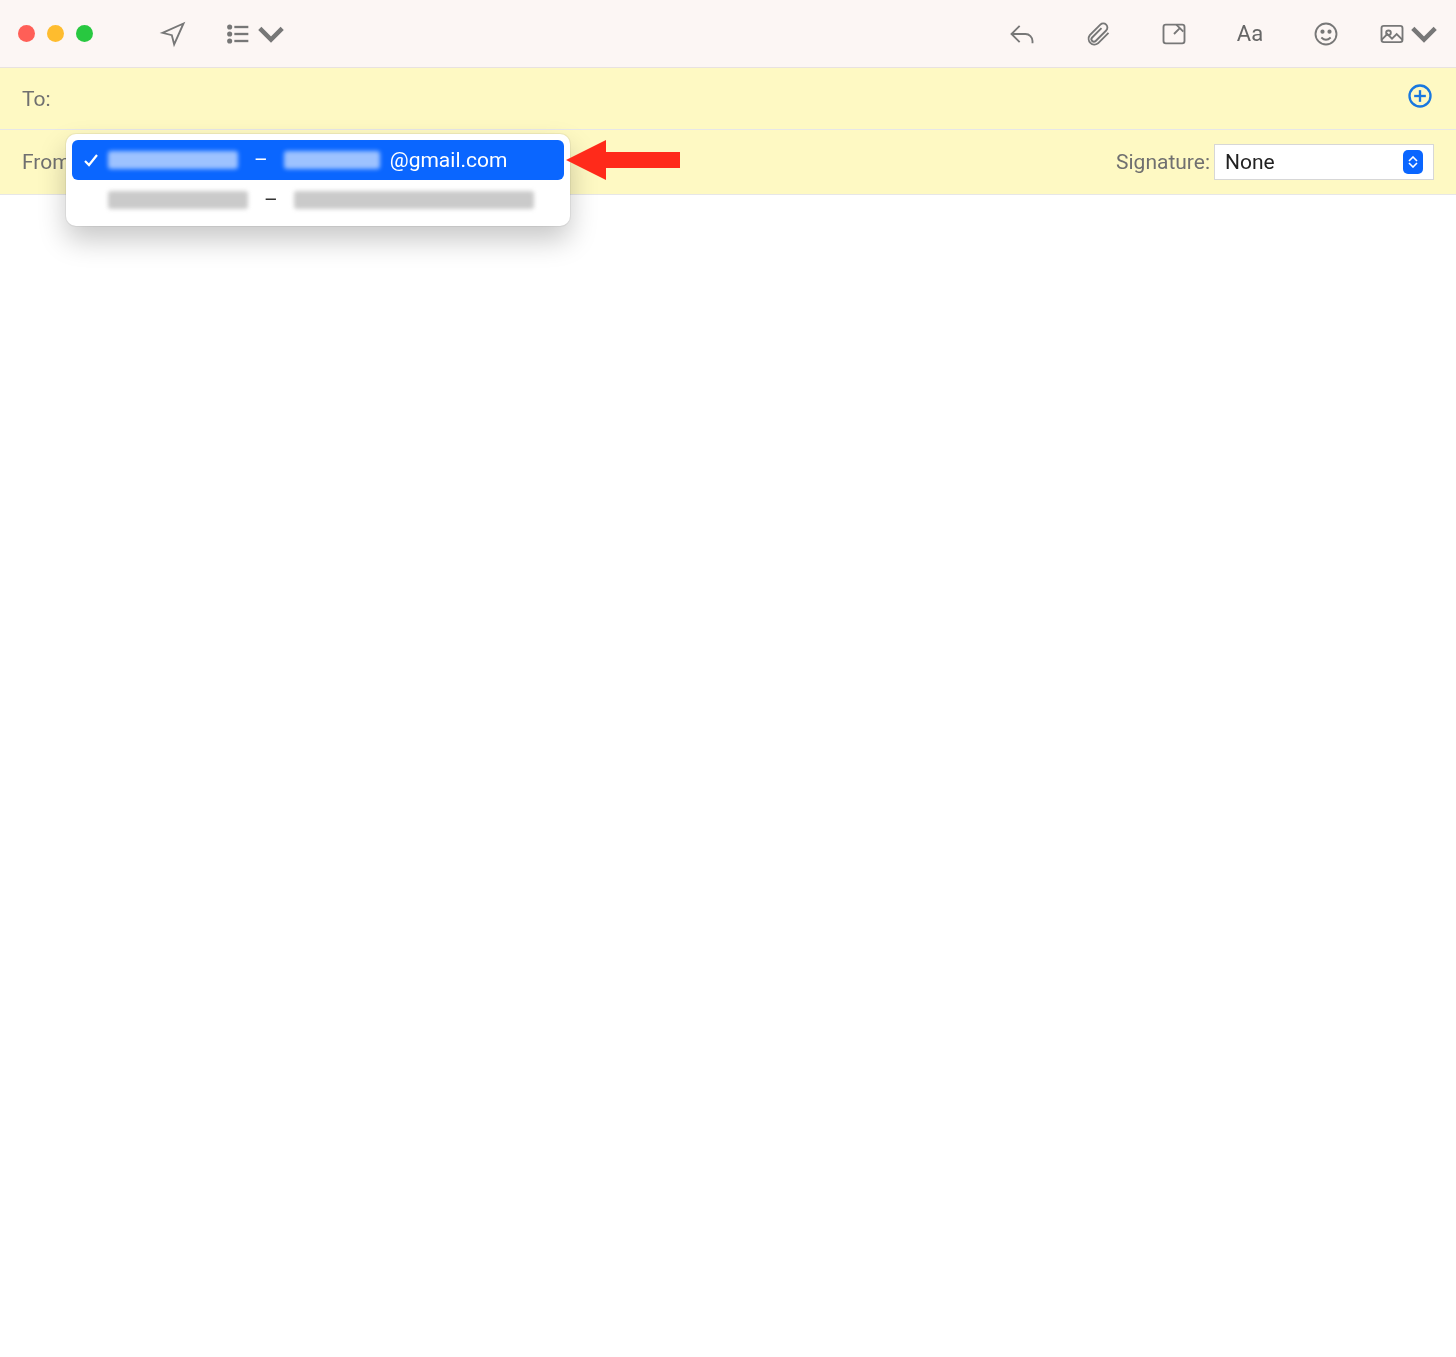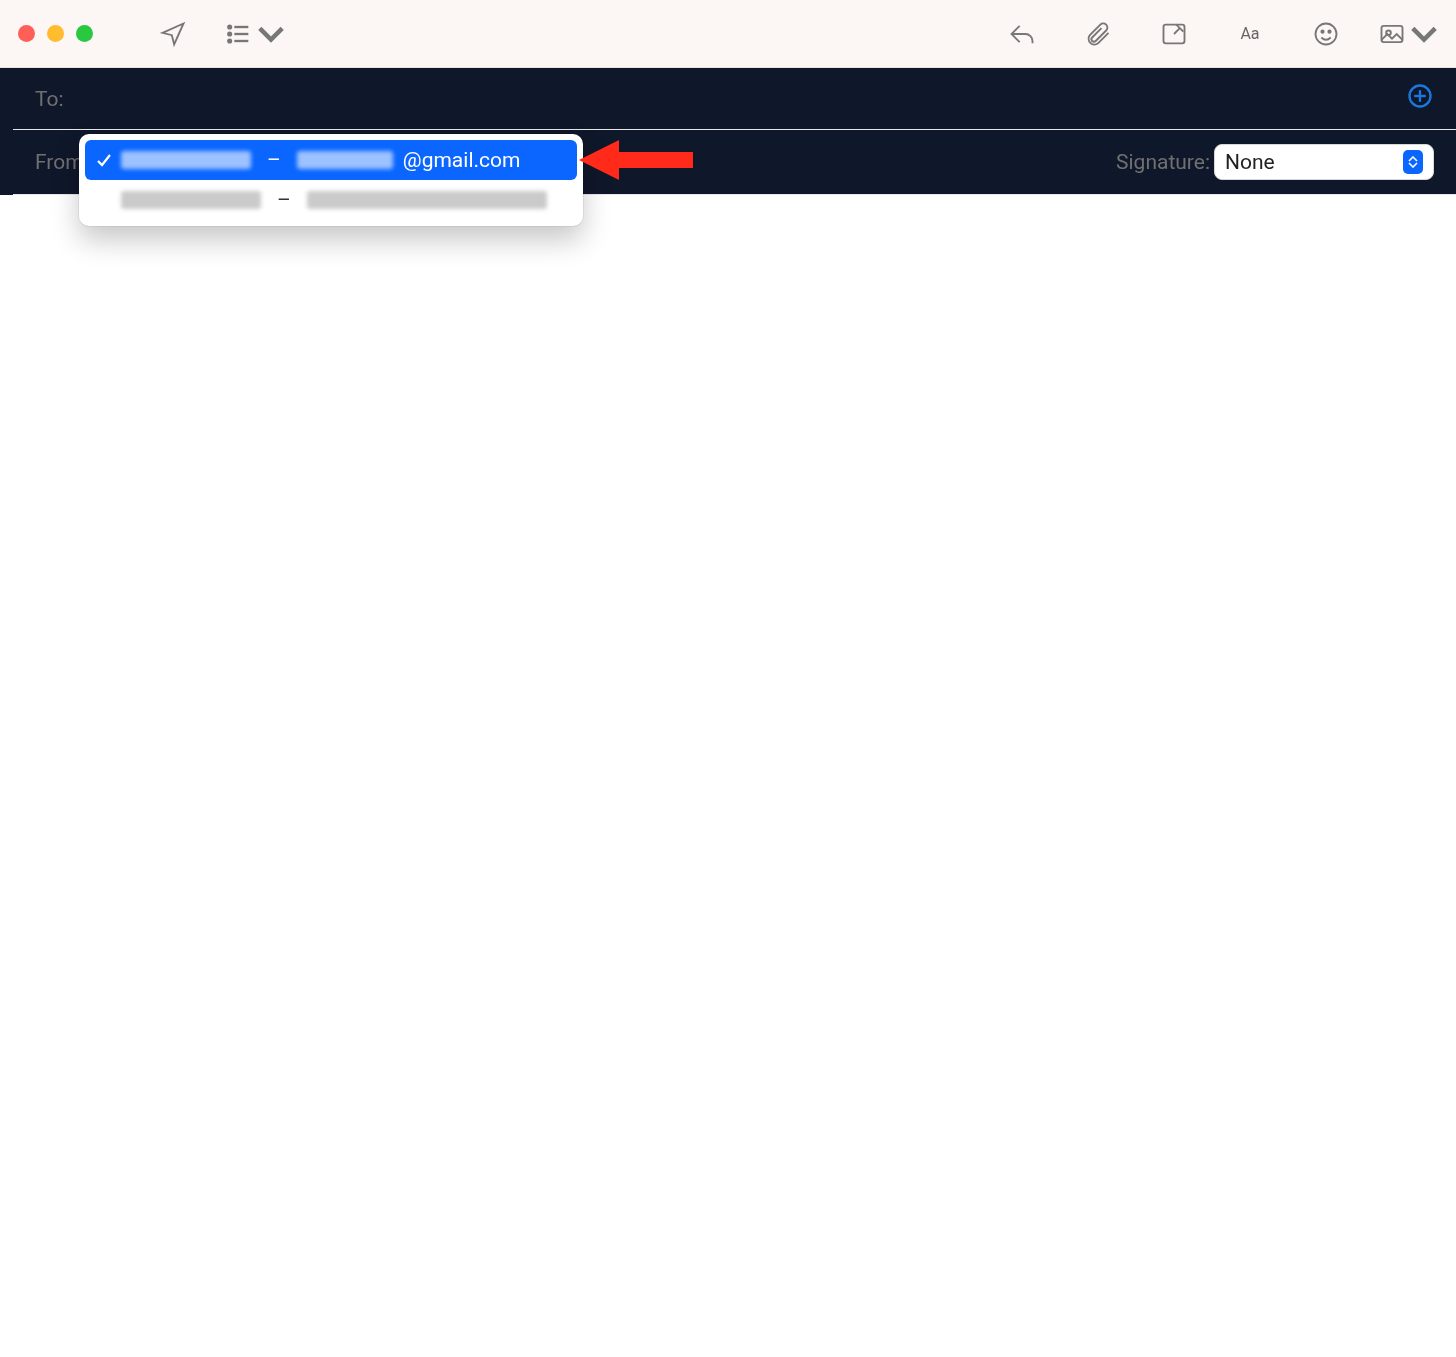--- a/index.html
+++ b/index.html
@@ -19,37 +19,37 @@
   .light.yellow { background: #febc2e; }
   .light.green { background: #28c840; }
   .tb-btn {
     width: 48px; height: 48px; display:flex; align-items:center; justify-content:center;
     color:#777; cursor:pointer;
   }
   .tb-btn svg { width: 28px; height: 28px; }
   .tb-group { display:flex; gap: 28px; align-items:center; }
   .tb-spacer { flex:1; }
   .chev-small { width:10px; height:10px; margin-left:4px; }
-  .headers { background:#0f172a;padding-left:13px; }
+  .headers { background:#fef9c3; }
   .hdr-row {
     display:flex; align-items:center;
     padding: 14px 22px;
     border-bottom: 1px solid #e7e7e7;
     font-size: 21px;
     color:#7a7a7a;
     min-height: 58px;
   }
   .hdr-row.from { position:relative; }
   .hdr-label { color:#707070; }
   .hdr-row .right { margin-left:auto; display:flex; align-items:center; gap:4px; }
   .add-btn { color:#1878e0; }
   .add-btn svg { width:28px; height:28px; }
   .sig-select {
     display:flex; align-items:center; justify-content:space-between;
-    border:1px solid #d7d7d7; border-radius:8px; padding: 5px 10px;
+    border:1px solid #d7d7d7; border-radius:0; padding: 5px 10px;
     min-width: 220px; font-size: 21px; color:#222;
     background:#fff;
   }
   .stepper { width:20px; height:24px; background:#0a66ff; border-radius:5px; display:flex; flex-direction:column; align-items:center; justify-content:center; }
   .stepper svg { width:10px; height:6px; }
   .body-area { flex:1; background:#fff; }
 
   .from-menu {
     position:absolute;
     left: 66px; top: 4px;
@@ -124,21 +124,21 @@
         <svg viewBox="0 0 24 24" fill="none" stroke="currentColor" stroke-width="1.6">
             <path d="M21 11 L12 20 a5 5 0 0 1 -7 -7 L14 4 a3.5 3.5 0 0 1 5 5 L10 18 a2 2 0 0 1 -3 -3 L15 7"></path>
           </svg>
       </div>
       <div class="tb-btn">
         <svg viewBox="0 0 24 24" fill="none" stroke="currentColor" stroke-width="1.6">
             <rect x="3" y="4" width="18" height="16" rx="2"></rect>
             <path d="M14 4 L20 10 M17 7 L12 12"></path>
           </svg>
       </div>
-      <div class="tb-btn" style="font-size:16px; color:#666;">
+      <div class="tb-btn" style="font-size:22px; color:#666;">
         <span>Aa</span>
       </div>
       <div class="tb-btn">
         <svg viewBox="0 0 24 24" fill="none" stroke="currentColor" stroke-width="1.6">
             <circle cx="12" cy="12" r="9"></circle>
             <circle cx="9" cy="10" r="1" fill="currentColor"></circle>
             <circle cx="15" cy="10" r="1" fill="currentColor"></circle>
             <path d="M8 15 q4 4 8 0"></path>
           </svg>
       </div>

